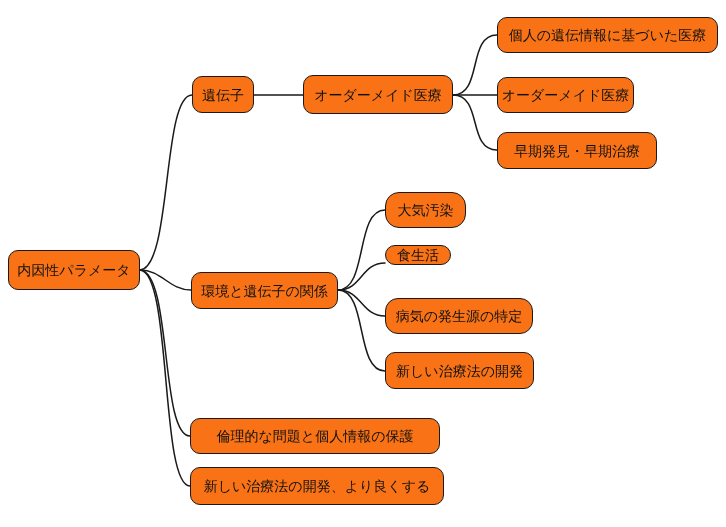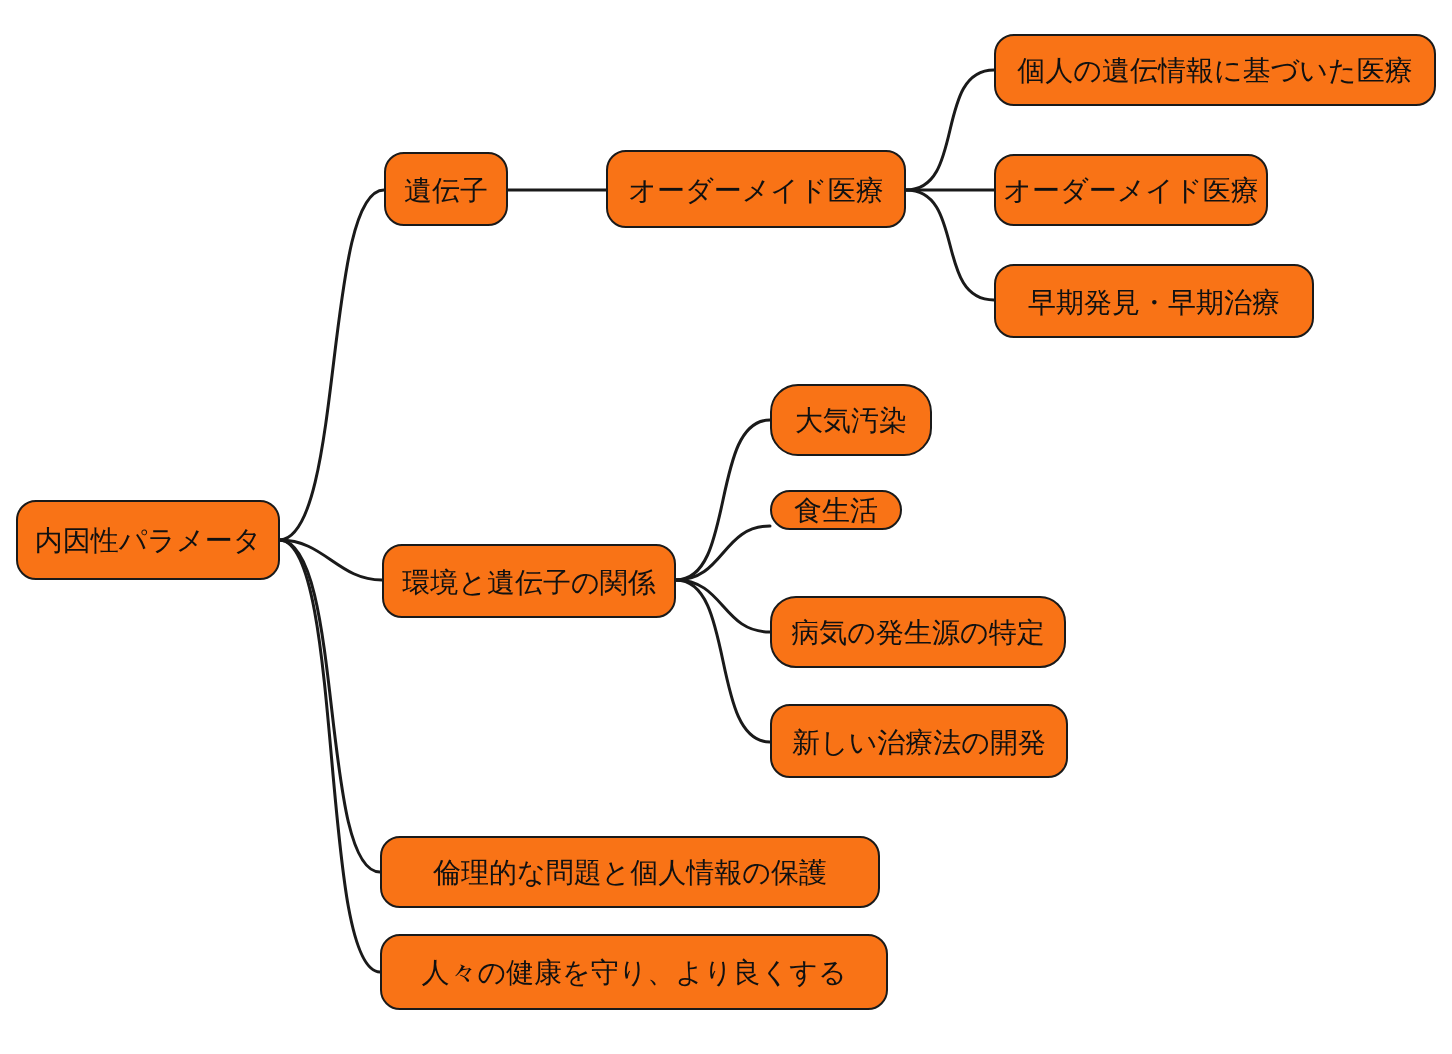--- a/index.html
+++ b/index.html
@@ -75,15 +75,15 @@
   <div class="node" style="left:385px; top:192px; width:81px; height:36px;border-radius:14px;">大気汚染</div>
 
   <div class="node" style="left:385px; top:245px; width:66px; height:20px;">食生活</div>
 
   <div class="node" style="left:385px; top:298px; width:148px; height:36px;border-radius:13px;">病気の発生源の特定</div>
 
   <div class="node" style="left:385px; top:352px; width:149px; height:37px;">新しい治療法の開発</div>
 
   <div class="node" style="left:190px; top:418px; width:250px; height:36px;">倫理的な問題と個人情報の保護</div>
 
-  <div class="node" style="left:190px; top:467px; width:254px; height:38px;">人々の健康を守り、より良くする</div>
+  <div class="node" style="left:190px; top:467px; width:254px; height:38px;">新しい治療法の開発、より良くする</div>
 
 </div>
 
 </body></html>

